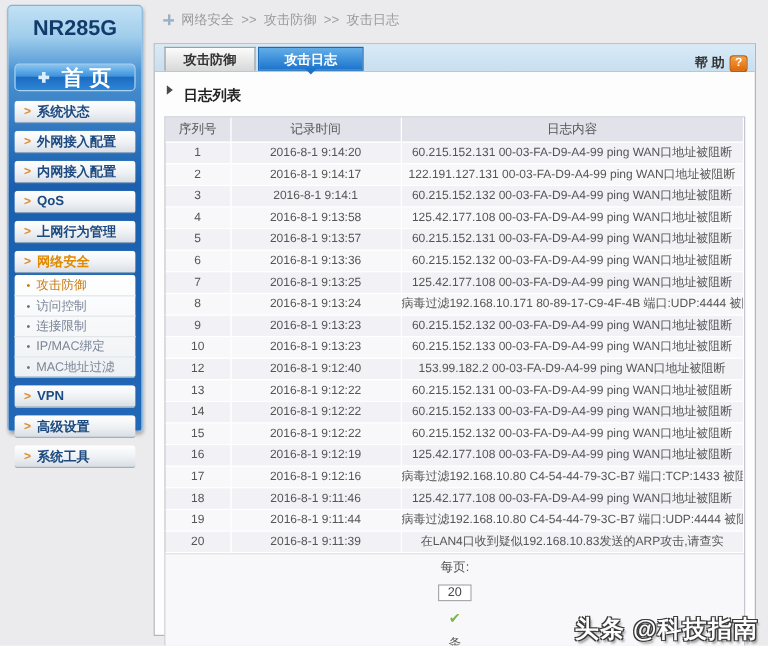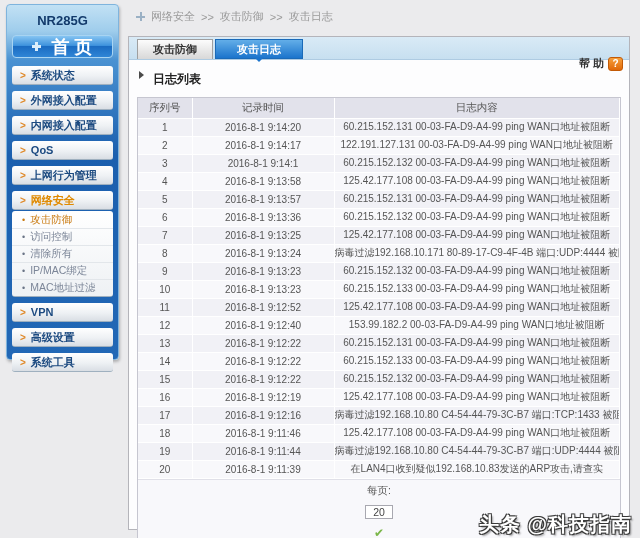--- a/index.html
+++ b/index.html
@@ -11,21 +11,21 @@
   }
 
   
   .sidebar {
     position:absolute; left:6px; top:4px; width:113px; height:356px;
     background:linear-gradient(180deg,#c2e1f4 0,#9fcdec 26px,#4a92d2 55px,#1b5fae 150px,#2268b6 356px);
     border:1px solid #7fb4dd; border-radius:4px;
     box-shadow:1px 2px 3px rgba(0,0,0,.25);
     padding:0 5px;
   }
-  .device-name { text-align:center; font-weight:bold; color:#123a6b; font-size:13px; padding:8px 0 7px; }
+  .device-name { text-align:center; font-weight:bold; color:#123a6b; font-size:18px; padding:8px 0 19px; }
   .home-btn {
     height:23px; border-radius:4px; border:1px solid #a8d4f2;
     background:linear-gradient(180deg,#85c4f2 0,#3f93dd 45%,#1b6cc2 50%,#2f85d6 100%);
     color:#fff; font-weight:bold; font-size:18px;
     display:flex; align-items:center; justify-content:center; gap:10px;
     cursor:pointer; margin-bottom:8px;
   }
   .plus-icon { position:relative; width:9px; height:9px; display:inline-block; }
   .plus-icon::before, .plus-icon::after { content:""; position:absolute; background:#dceefb; }
   .plus-icon::before { left:3px; top:0; width:3px; height:9px; }
@@ -84,21 +84,21 @@
   }
   .tab.active {
     width:88px; margin-left:2px; position:relative;
     background:linear-gradient(180deg,#63aee8,#1b74cc);
     border:1px solid #1a6ab8; color:#fff;
   }
   .tab.active .pointer {
     position:absolute; left:50%; bottom:-9px; margin-left:-5px;
     width:0; height:0; border:5px solid transparent; border-top-color:#1b74cc;
   }
-  .help { position:absolute; right:6px; top:19px; display:flex; align-items:center; gap:4px; }
+  .help { position:absolute; right:6px; top:8px; display:flex; align-items:center; gap:4px; }
   .help-label { font-weight:bold; color:#333; cursor:pointer; }
   .help-badge {
     width:15px; height:14px; border-radius:3px; cursor:pointer;
     background:linear-gradient(180deg,#f7a03c,#e06808); border:1px solid #c25a06;
     color:#fff; font-weight:bold; font-size:10px;
     display:flex; align-items:center; justify-content:center;
   }
 
   .panel-body { padding:8px; }
   .section-title { display:flex; align-items:flex-start; gap:5px; margin:3px 0 9px 2px; }
@@ -193,21 +193,21 @@
     <div class="submenu-item active">
       <span class="dot">•</span>
       <span>攻击防御</span>
     </div>
     <div class="submenu-item">
       <span class="dot">•</span>
       <span>访问控制</span>
     </div>
     <div class="submenu-item">
       <span class="dot">•</span>
-      <span>清除所有</span>
+      <span>连接限制</span>
     </div>
     <div class="submenu-item">
       <span class="dot">•</span>
       <span>IP/MAC绑定</span>
     </div>
     <div class="submenu-item">
       <span class="dot">•</span>
       <span>MAC地址过滤</span>
     </div>
   </div>
@@ -313,25 +313,20 @@
             </tr>
             <tr>
               <td>9</td>
               <td>2016-8-1 9:13:23</td>
               <td>60.215.152.132 00-03-FA-D9-A4-99 ping WAN口地址被阻断</td>
             </tr>
             <tr>
               <td>10</td>
               <td>2016-8-1 9:13:23</td>
               <td>60.215.152.133 00-03-FA-D9-A4-99 ping WAN口地址被阻断</td>
-            </tr>
-            <tr>
-              <td>11</td>
-              <td>2016-8-1 9:12:52</td>
-              <td>125.42.177.108 00-03-FA-D9-A4-99 ping WAN口地址被阻断</td>
             </tr>
             <tr>
               <td>12</td>
               <td>2016-8-1 9:12:40</td>
               <td>153.99.182.2 00-03-FA-D9-A4-99 ping WAN口地址被阻断</td>
             </tr>
             <tr>
               <td>13</td>
               <td>2016-8-1 9:12:22</td>
               <td>60.215.152.131 00-03-FA-D9-A4-99 ping WAN口地址被阻断</td>

